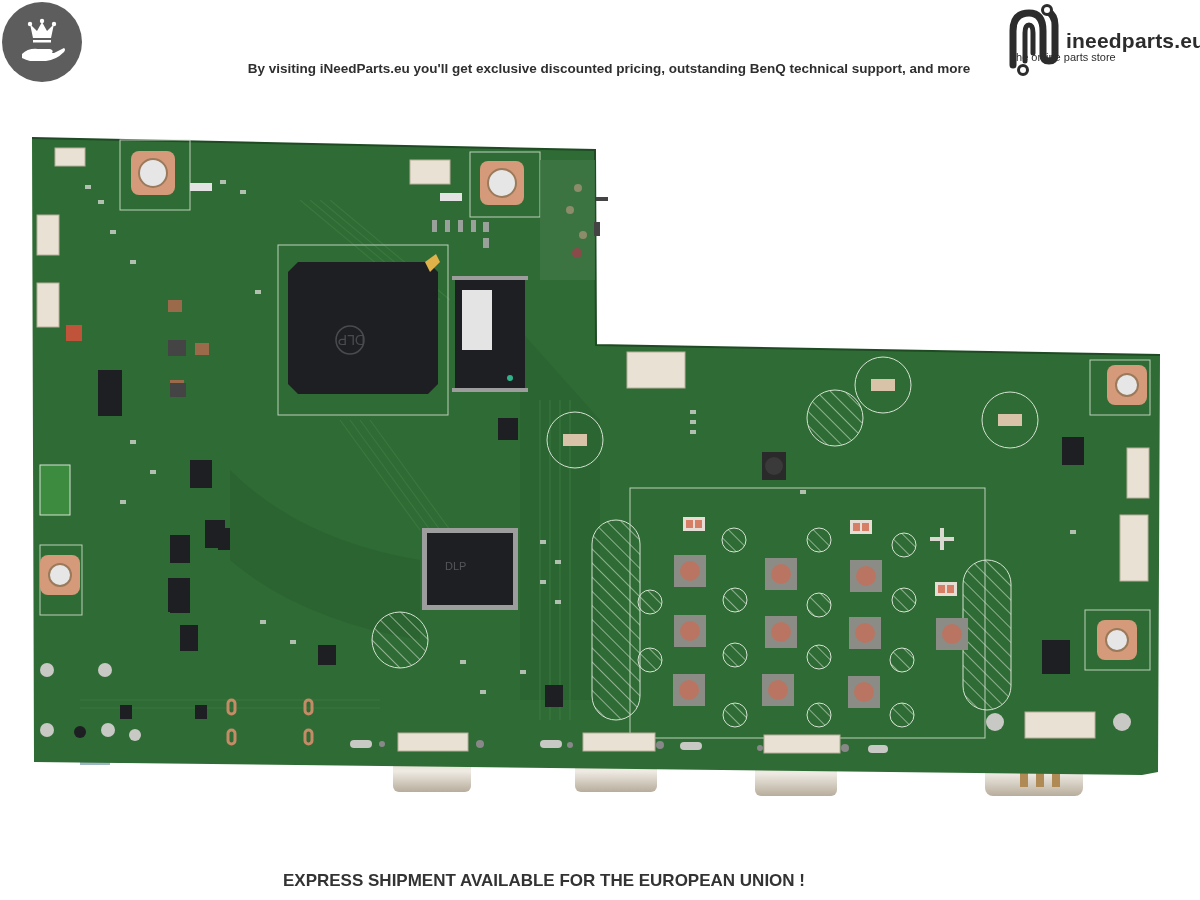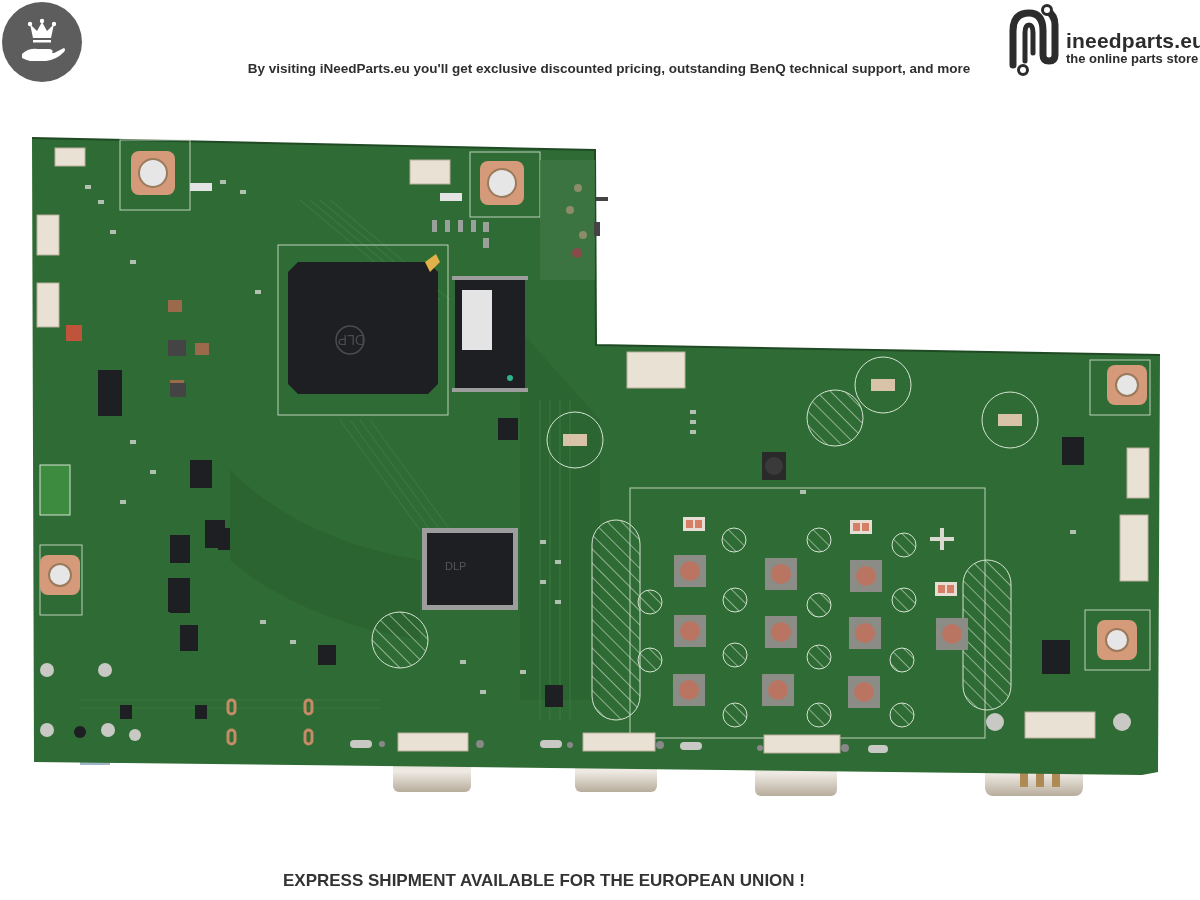--- a/index.html
+++ b/index.html
@@ -3,21 +3,21 @@
 <meta charset="utf-8">
 <style>
   html,body{margin:0;padding:0;background:#ffffff;}
   body{width:1200px;height:900px;position:relative;overflow:hidden;font-family:"Liberation Sans","DejaVu Sans",sans-serif;}
   .abs{position:absolute;}
   
   .badge{left:2px;top:2px;width:80px;height:80px;border-radius:50%;background:#5d5d5d;}
   .tagline{left:0;width:1200px;top:61px;text-align:center;font-weight:bold;font-size:13.5px;color:#2f2f2f;padding-left:16px;}
   .tagline span{position:relative;left:-7px;}
   .brand-name{left:1066px;top:29px;font-size:21px;font-weight:bold;color:#2c2c2c;letter-spacing:0.2px;}
-  .brand-sub{left:1066px;top:51px;font-size:13px;font-weight:bold;color:#2c2c2c;}
+  .brand-sub{left:1013px;top:51px;font-size:11px;font-weight:normal;color:#2c2c2c;}
   .footer{left:0;width:1052px;top:871px;text-align:center;font-weight:bold;font-size:17px;color:#333;}
   .footer span{position:relative;left:18px;}
   
   .pcb{fill:#2f6b34;}
 </style>
 </head>
 <body>
 
 <div class="abs badge">
   <svg width="80" height="80" viewBox="0 0 80 80">

